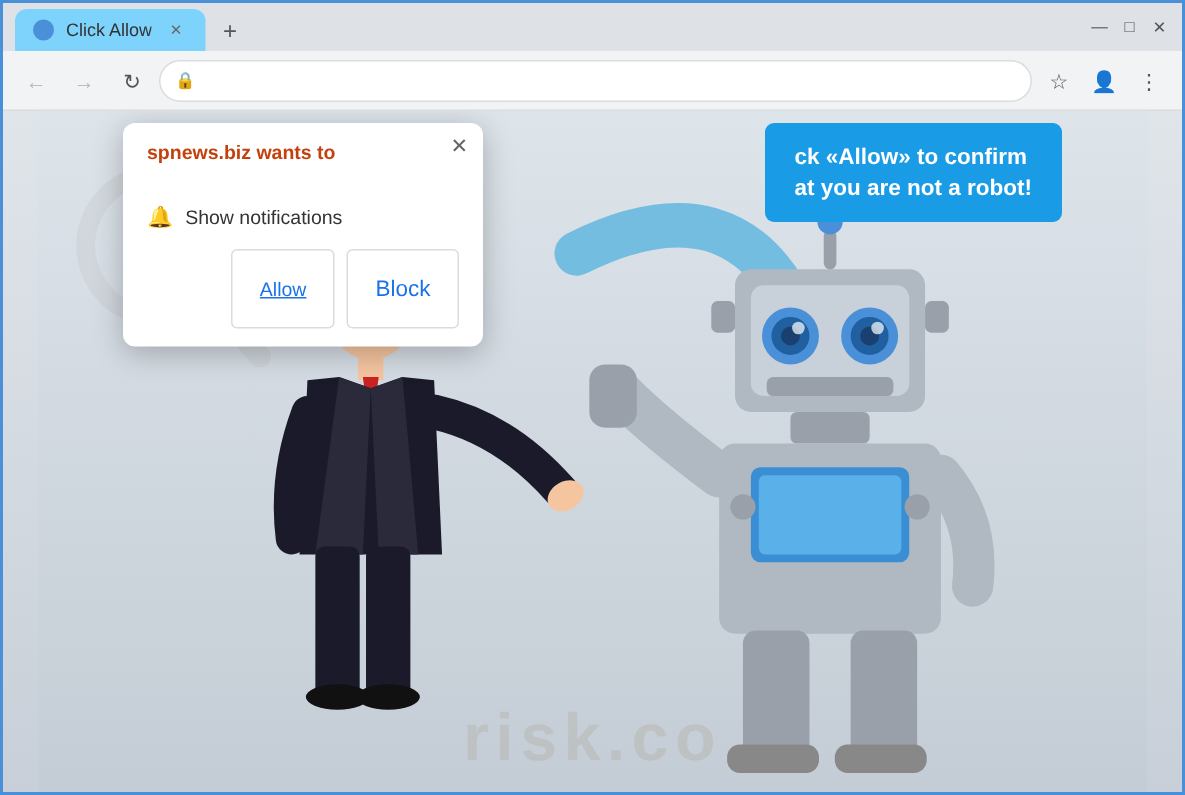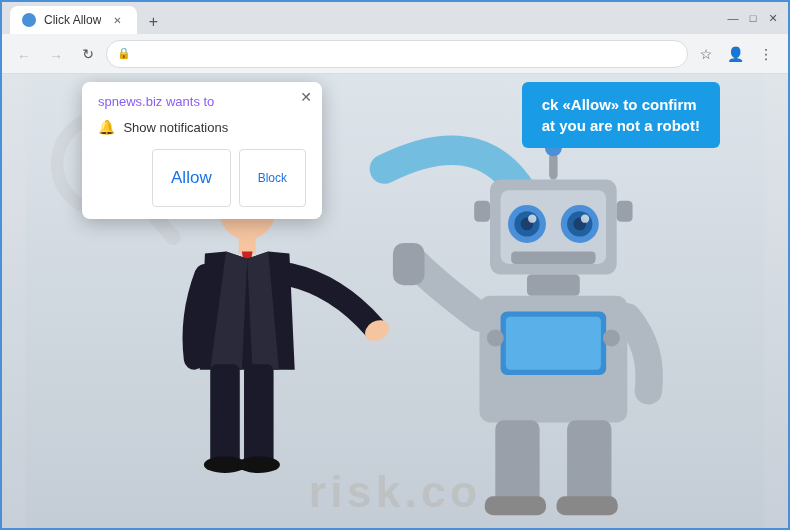--- a/index.html
+++ b/index.html
@@ -32,21 +32,21 @@
     }
 
     .tab-bar {
       display: flex;
       align-items: flex-end;
       height: 100%;
       flex: 1;
     }
 
     .tab {
-      background: #ffffff;
+      background: #7dd3fc;
       border-radius: 8px 8px 0 0;
       padding: 0 12px;
       height: 28px;
       display: flex;
       align-items: center;
       gap: 8px;
       font-size: 12px;
       color: #333;
       max-width: 200px;
     }
@@ -186,21 +186,21 @@
       background: linear-gradient(to bottom, #e0e5ea 0%, #c8cfd8 100%);
       display: flex;
       align-items: center;
       justify-content: center;
     }
 
     
     .callout-box {
       position: absolute;
       top: 8px;
-      right: 68px;
+      right: 80px;
       background: #1a9be6;
       color: white;
       padding: 12px 20px;
       border-radius: 6px;
       font-size: 15px;
       font-weight: bold;
       line-height: 1.4;
       max-width: 260px;
     }
 
@@ -222,23 +222,23 @@
       top: 8px;
       right: 10px;
       font-size: 14px;
       color: #666;
       cursor: pointer;
       line-height: 1;
     }
 
     .popup-title {
       font-size: 13px;
-      color: #8b5cf6;
-      margin-bottom: 10px;
-      font-weight: normal;
+      color: #c2410c;
+      margin-bottom: 27px;
+      font-weight: bold;
     }
 
     .popup-notification-row {
       display: flex;
       align-items: center;
       gap: 8px;
       margin-bottom: 14px;
     }
 
     .bell-icon {
@@ -255,32 +255,33 @@
       display: flex;
       justify-content: flex-end;
       gap: 8px;
     }
 
     .btn-allow {
       padding: 18px 18px;
       background: white;
       border: 1px solid #dadce0;
       border-radius: 4px;
-      font-size: 17px;
+      font-size: 13px;
       color: #1a73e8;
       cursor: pointer;
       font-weight: 500;
+      text-decoration: underline;
     }
 
     .btn-block {
       padding: 6px 18px;
       background: white;
       border: 1px solid #dadce0;
       border-radius: 4px;
-      font-size: 12px;
+      font-size: 15px;
       color: #1a73e8;
       cursor: pointer;
       font-weight: 500;
     }
 
     
     .scene-svg {
       position: absolute;
       inset: 0;
       width: 100%;

